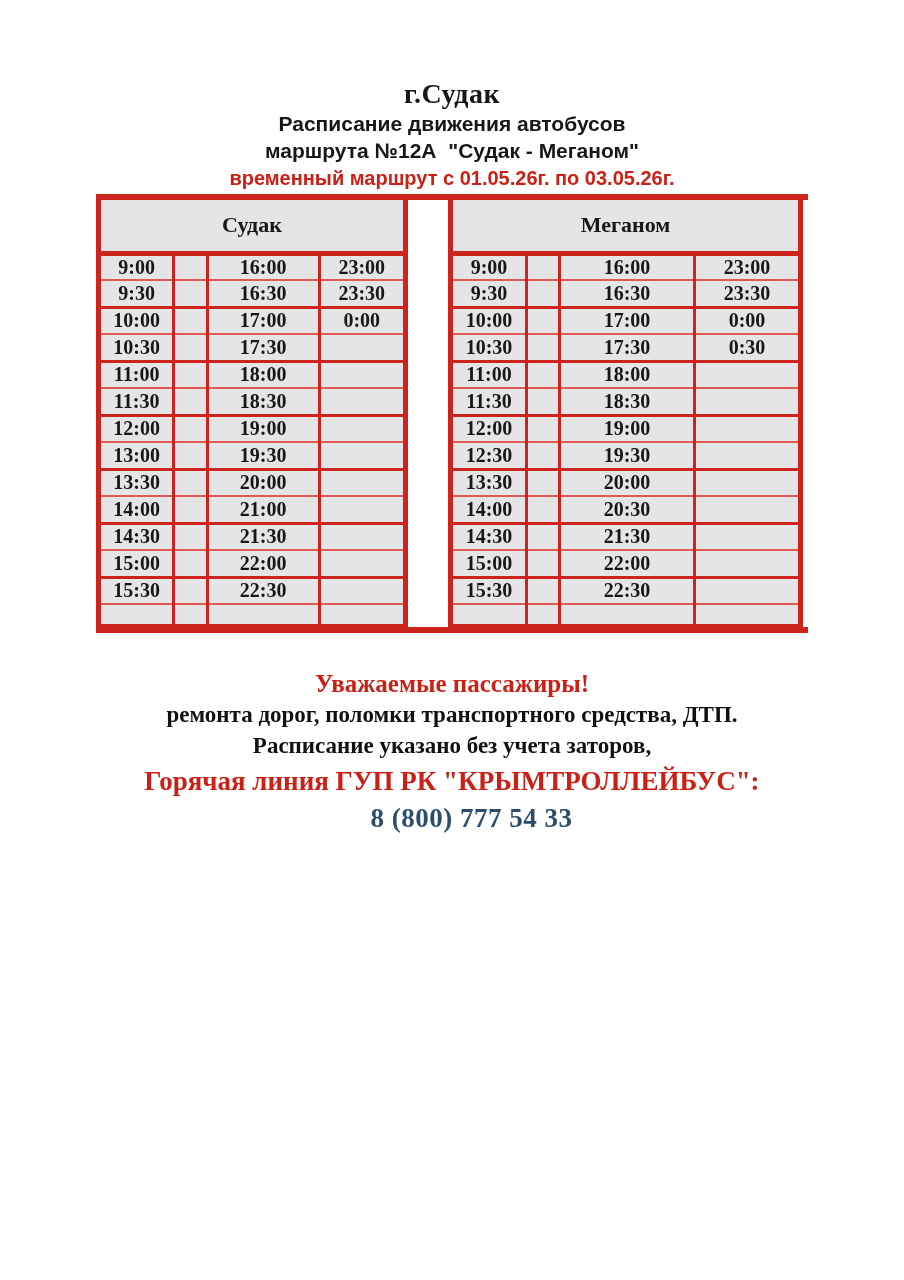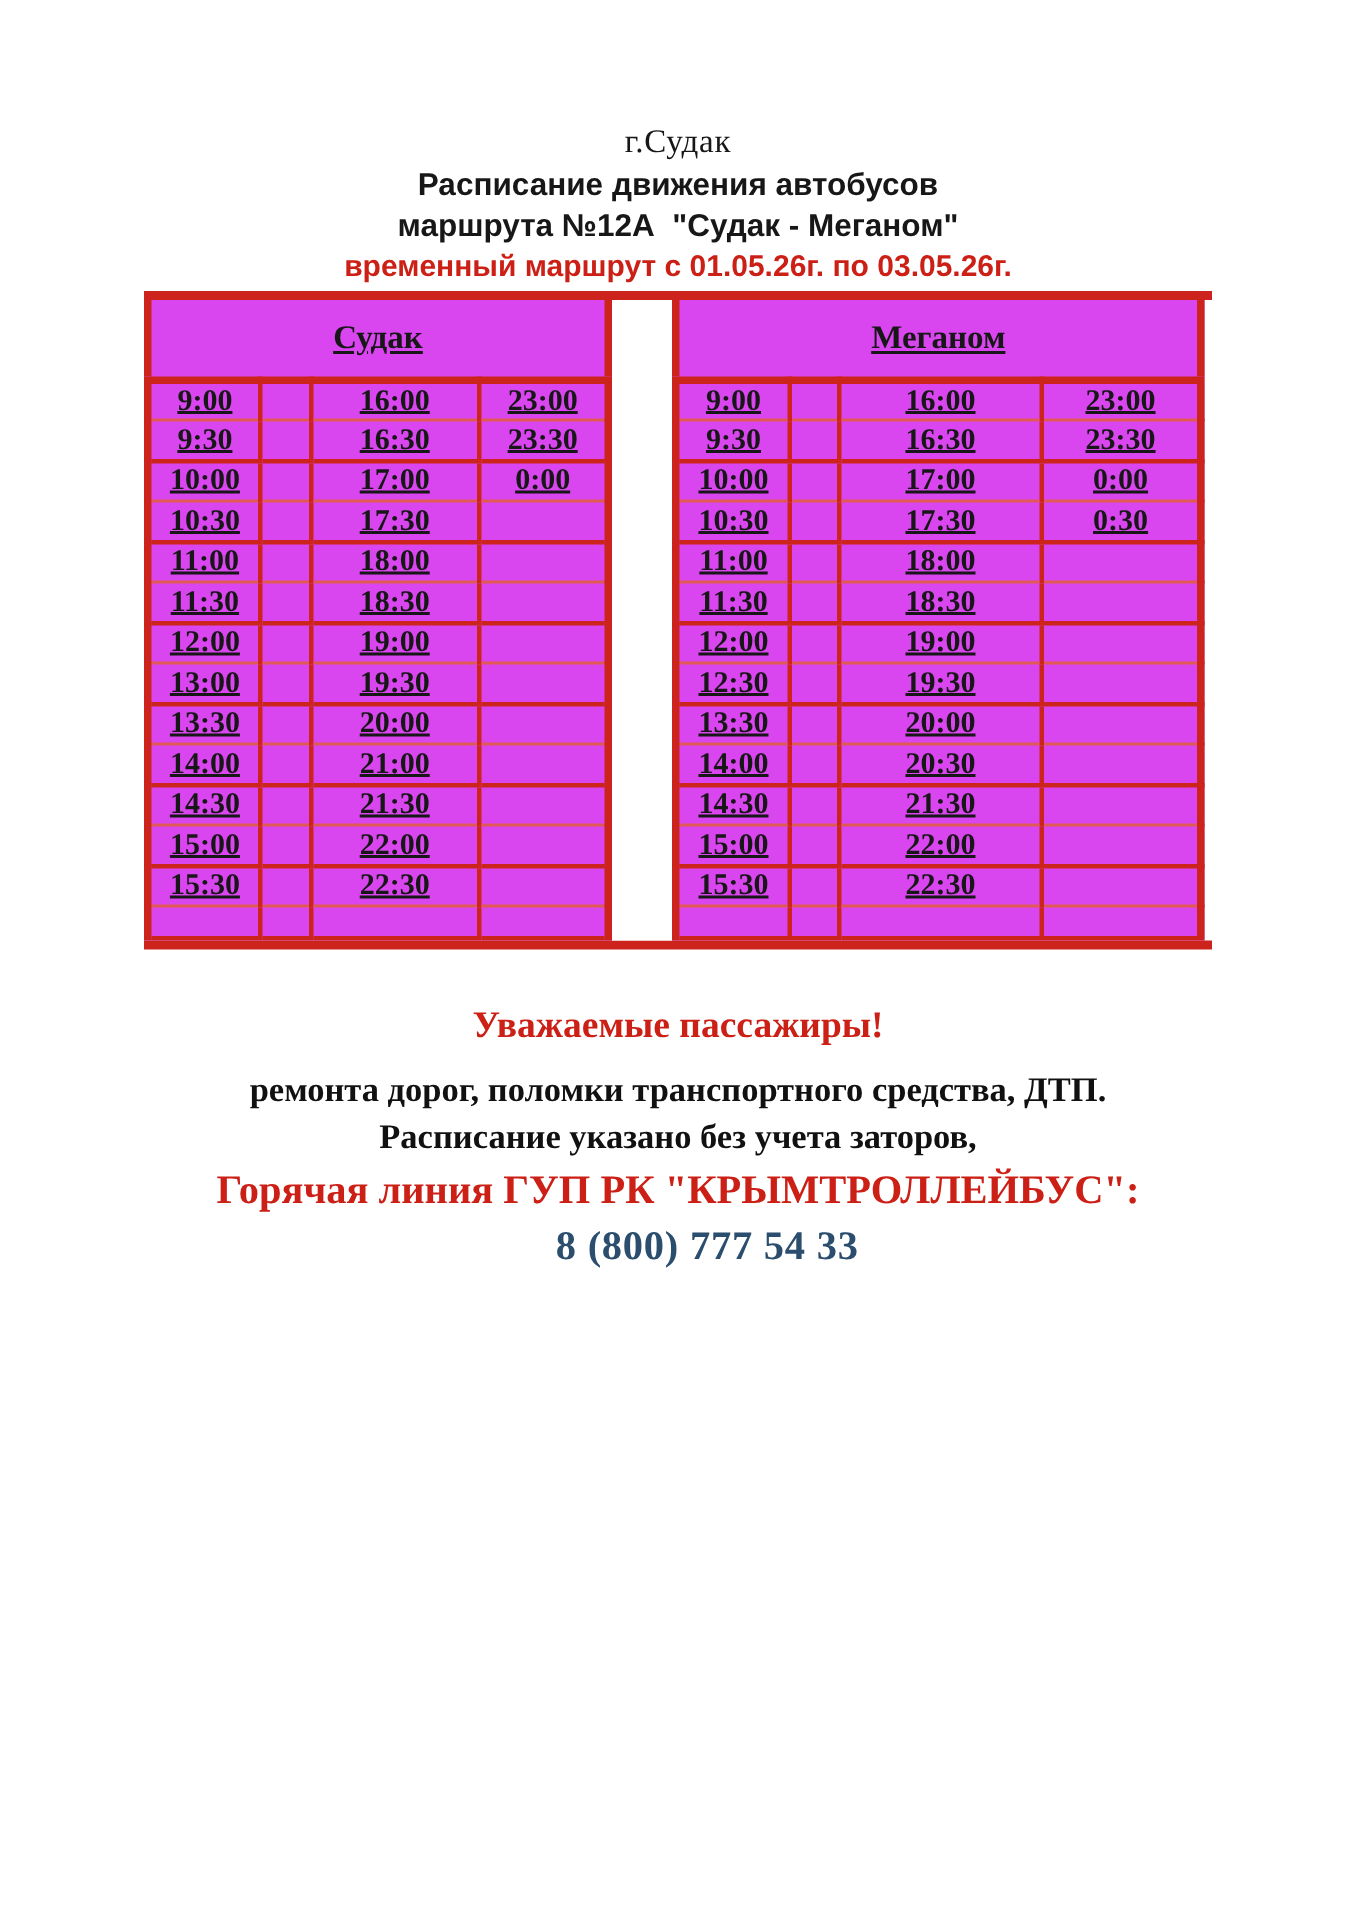--- a/index.html
+++ b/index.html
@@ -15,21 +15,21 @@
     width:904px;height:1280px;
     font-family:"Liberation Serif",serif;
     color:var(--text);
     overflow:hidden;
   }
   .page{width:904px;height:1280px;background:#fff;}
 
   
   .header{padding-top:78px;text-align:center;}
   .city-title{
-    font-size:22px;font-weight:normal;line-height:32px;
+    font-size:28px;font-weight:bold;line-height:32px;
     font-family:"Liberation Serif",serif;letter-spacing:.5px;
   }
   .sub-line{
     font-family:"Liberation Sans",sans-serif;
     font-size:21px;font-weight:bold;line-height:27px;
     white-space:pre-wrap;
   }
   .temp-note{
     font-family:"Liberation Sans",sans-serif;
     font-size:20px;font-weight:bold;line-height:24px;
@@ -40,22 +40,21 @@
   .tables-wrap{
     width:712px;margin:4px auto 0 auto;
     display:flex;align-items:stretch;
     border-top:6px solid var(--red);
     border-bottom:6px solid var(--red);
   }
   .tt{
     border-collapse:collapse;table-layout:fixed;
     border-left:5px solid var(--red);
     border-right:5px solid var(--red);
-    background:#d946ef;
-    text-decoration:underline;
+    background:#e5e5e5;
   }
   .tt-left{width:312px;}
   .tt-right{width:306px;}
   .tt-gap{width:40px;background:#fff;}
   .tt th{
     height:53px;
     font-family:"Liberation Serif",serif;
     font-size:22px;font-weight:bold;text-align:center;
     border-bottom:5px solid var(--red);
   }
@@ -67,21 +66,21 @@
   }
   .tt td + td{border-left:3px solid var(--red);}
   .tt tbody tr:first-child td{border-top:none;}
   .tt tr.pair-end td{border-bottom:3px solid var(--red);}
   .tt tr.empty-row td{height:21px;}
 
   
   .footer{text-align:center;margin-top:36px;}
   .greeting{
     font-size:25px;font-weight:bold;color:var(--red-text);
-    line-height:30px;margin-bottom:12px;
+    line-height:30px;
   }
   .note-line{
     font-size:23px;font-weight:bold;line-height:31px;color:#111;
   }
   .hotline{
     font-size:27px;font-weight:bold;color:var(--red-text);
     line-height:34px;margin-top:3px;
   }
   .phone{
     font-size:27px;font-weight:bold;color:var(--blue);

